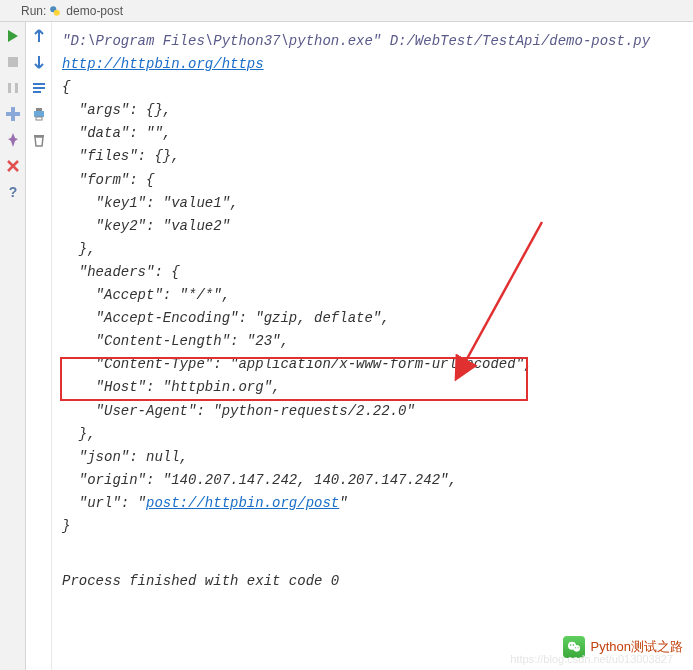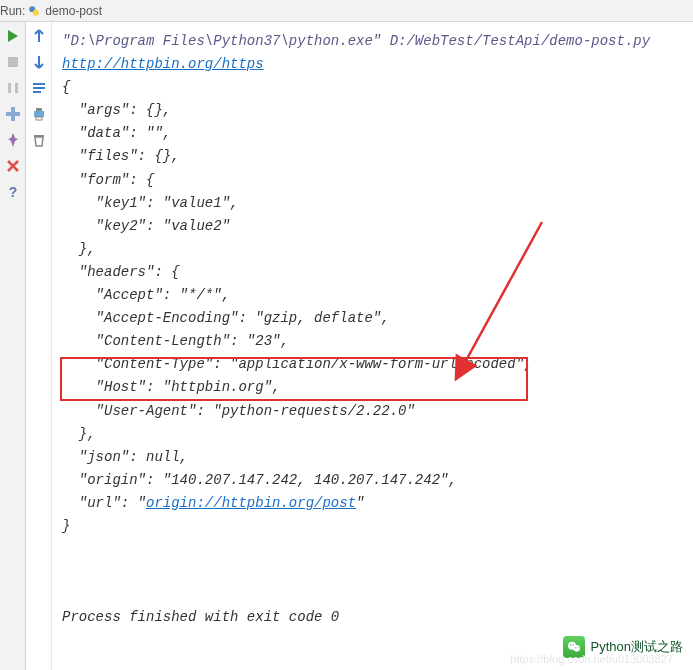--- a/index.html
+++ b/index.html
@@ -11,21 +11,21 @@
       height: 670px;
       overflow: hidden;
       position: relative;
     }
     .titlebar {
       height: 22px;
       background: #f2f2f2;
       border-bottom: 1px solid #d5d5d5;
       display: flex;
       align-items: center;
-      padding-left: 0;
+      padding-left: 21px;
       color: #555;
       font-size: 12px;
     }
     .titlebar .py-icon {
       width: 14px; height: 14px;
       margin: 0 4px 0 2px;
       display: inline-block;
     }
     .container {
       display: flex;
@@ -82,30 +82,30 @@
       color: #e03030;
       font-family: "Microsoft YaHei", Arial, sans-serif;
       font-size: 16px;
       font-style: normal;
     }
     .arrow-svg {
       position: absolute;
       pointer-events: none;
     }
     .footer-line {
-      margin-top: 68px;
+      margin-top: 32px;
     }
     .watermark {
       position: absolute;
       right: 10px;
       bottom: 12px;
       display: flex;
       align-items: center;
       gap: 6px;
-      color: #14532d;
+      color: #c2410c;
       font-style: normal;
       font-size: 13px;
       font-family: "Microsoft YaHei", Arial, sans-serif;
     }
     .watermark .wechat-icon {
       width: 22px; height: 22px;
       border-radius: 4px;
       background: linear-gradient(#5fd05f,#3aa83a);
       display: flex;
       align-items: center;
@@ -223,21 +223,21 @@
 <span class="j">  "headers": {</span>
 <span class="j">    "Accept": "*/*",</span>
 <span class="j">    "Accept-Encoding": "gzip, deflate",</span>
 <span class="j">    "Content-Length": "23",</span>
 <span class="j">    "Content-Type": "application/x-www-form-urlencoded",</span>
 <span class="j">    "Host": "httpbin.org",</span>
 <span class="j">    "User-Agent": "python-requests/2.22.0"</span>
 <span class="j">  },</span>
 <span class="j">  "json": null,</span>
 <span class="j">  "origin": "140.207.147.242, 140.207.147.242",</span>
-<span class="j">  "url": "</span><span class="link">origin://httpbin.org/post</span><span class="j">"</span>
+<span class="j">  "url": "</span><span class="link">post://httpbin.org/post</span><span class="j">"</span>
 <span class="j">}</span></pre>
 
     <div class="footer-line">Process finished with exit code 0</div>
 
     <div class="highlight-box" style="left:8px; top:335px; width:468px; height:44px;"></div>
 
 
     <svg class="arrow-svg" style="left:390px; top:195px;" width="120" height="170">
       <defs>
         <marker id="ah" markerWidth="10" markerHeight="10" refX="8" refY="5" orient="auto">

